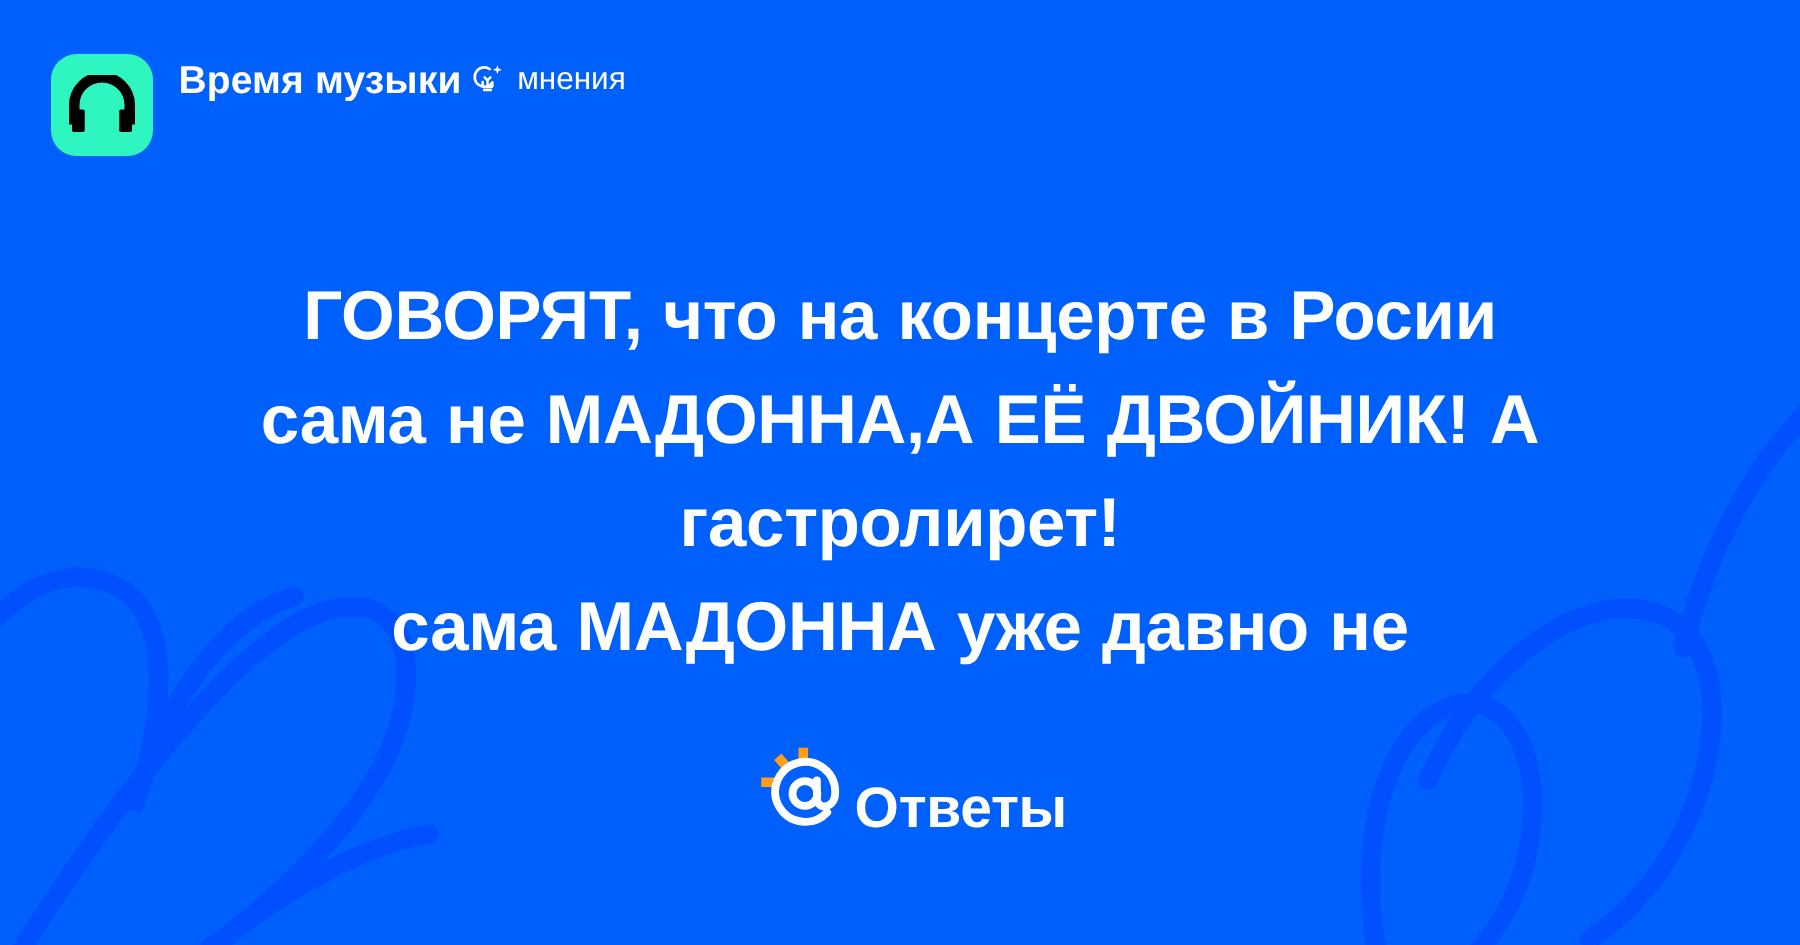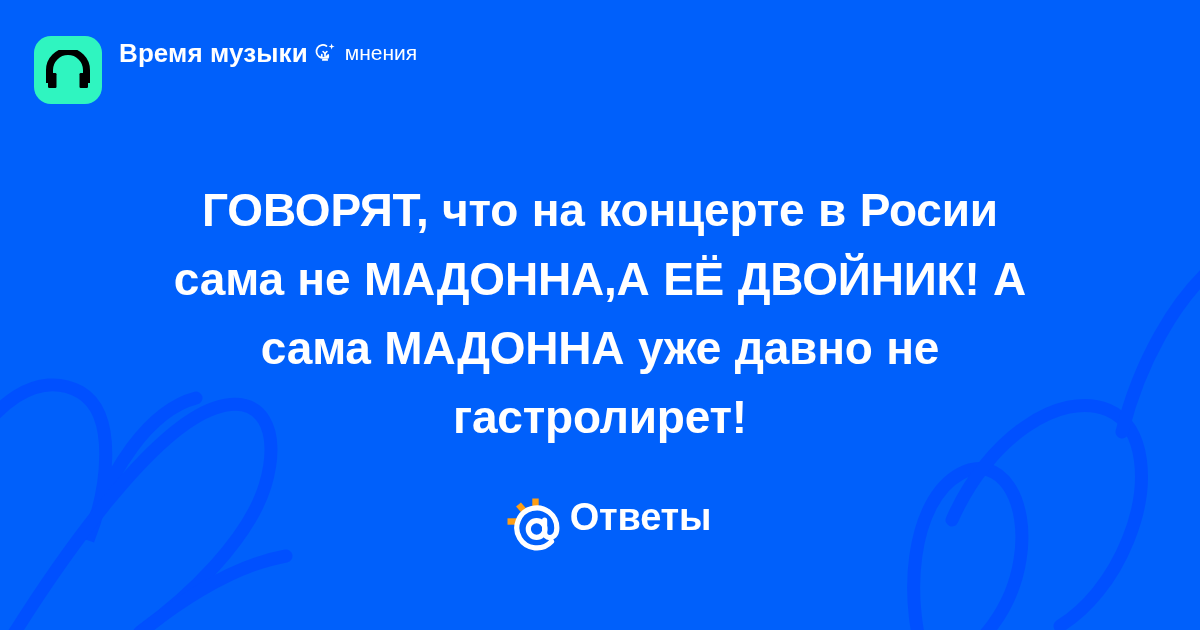--- a/index.html
+++ b/index.html
@@ -104,21 +104,21 @@
     word-spacing: 1px;
   }
 
   
   .footer {
     position: absolute;
     left: 0;
     right: 0;
     top: 495px;
     display: flex;
-    align-items: flex-start;
+    align-items: flex-end;
     justify-content: center;
     gap: 0;
     padding-left: 15px;
   }
 
   .footer-mark {
     width: 66px;
     height: 66px;
     flex: 0 0 auto;
     display: block;
@@ -172,22 +172,22 @@
         </svg>
         <span class="brand-tag-label">мнения</span>
       </div>
     </div>
 
   </div>
 
   <div class="headline">
     <div>ГОВОРЯТ, что на концерте в Росии</div>
     <div>сама не МАДОННА,А ЕЁ ДВОЙНИК! А</div>
+    <div>гастролирет!</div>
     <div>сама МАДОННА уже давно не</div>
-    <div>гастролирет!</div>
   </div>
 
   <div class="footer">
     <svg class="footer-mark" viewBox="0 0 66 66" xmlns="http://www.w3.org/2000/svg" aria-hidden="true">
       <g stroke="#FF9E14" stroke-width="6.4" stroke-linecap="butt">
         <line x1="14.5" y1="9.5" x2="21.5" y2="17.5"></line>
         <line x1="31.5" y1="3.5" x2="31.5" y2="13.5"></line>
         <line x1="3.5" y1="26.5" x2="13.5" y2="26.5"></line>
       </g>
       <g fill="none" stroke="#FFFFFF" stroke-width="5.2" stroke-linecap="round">

